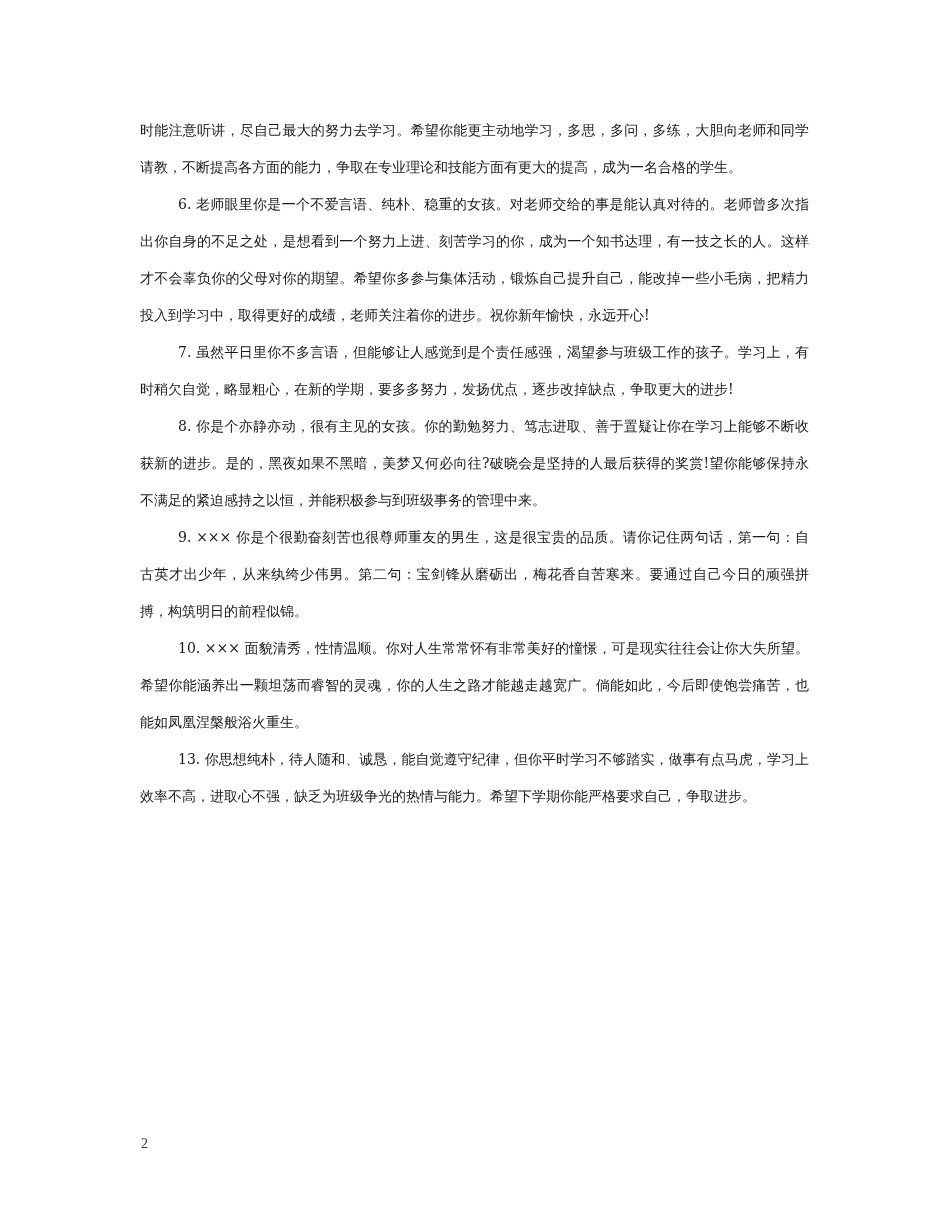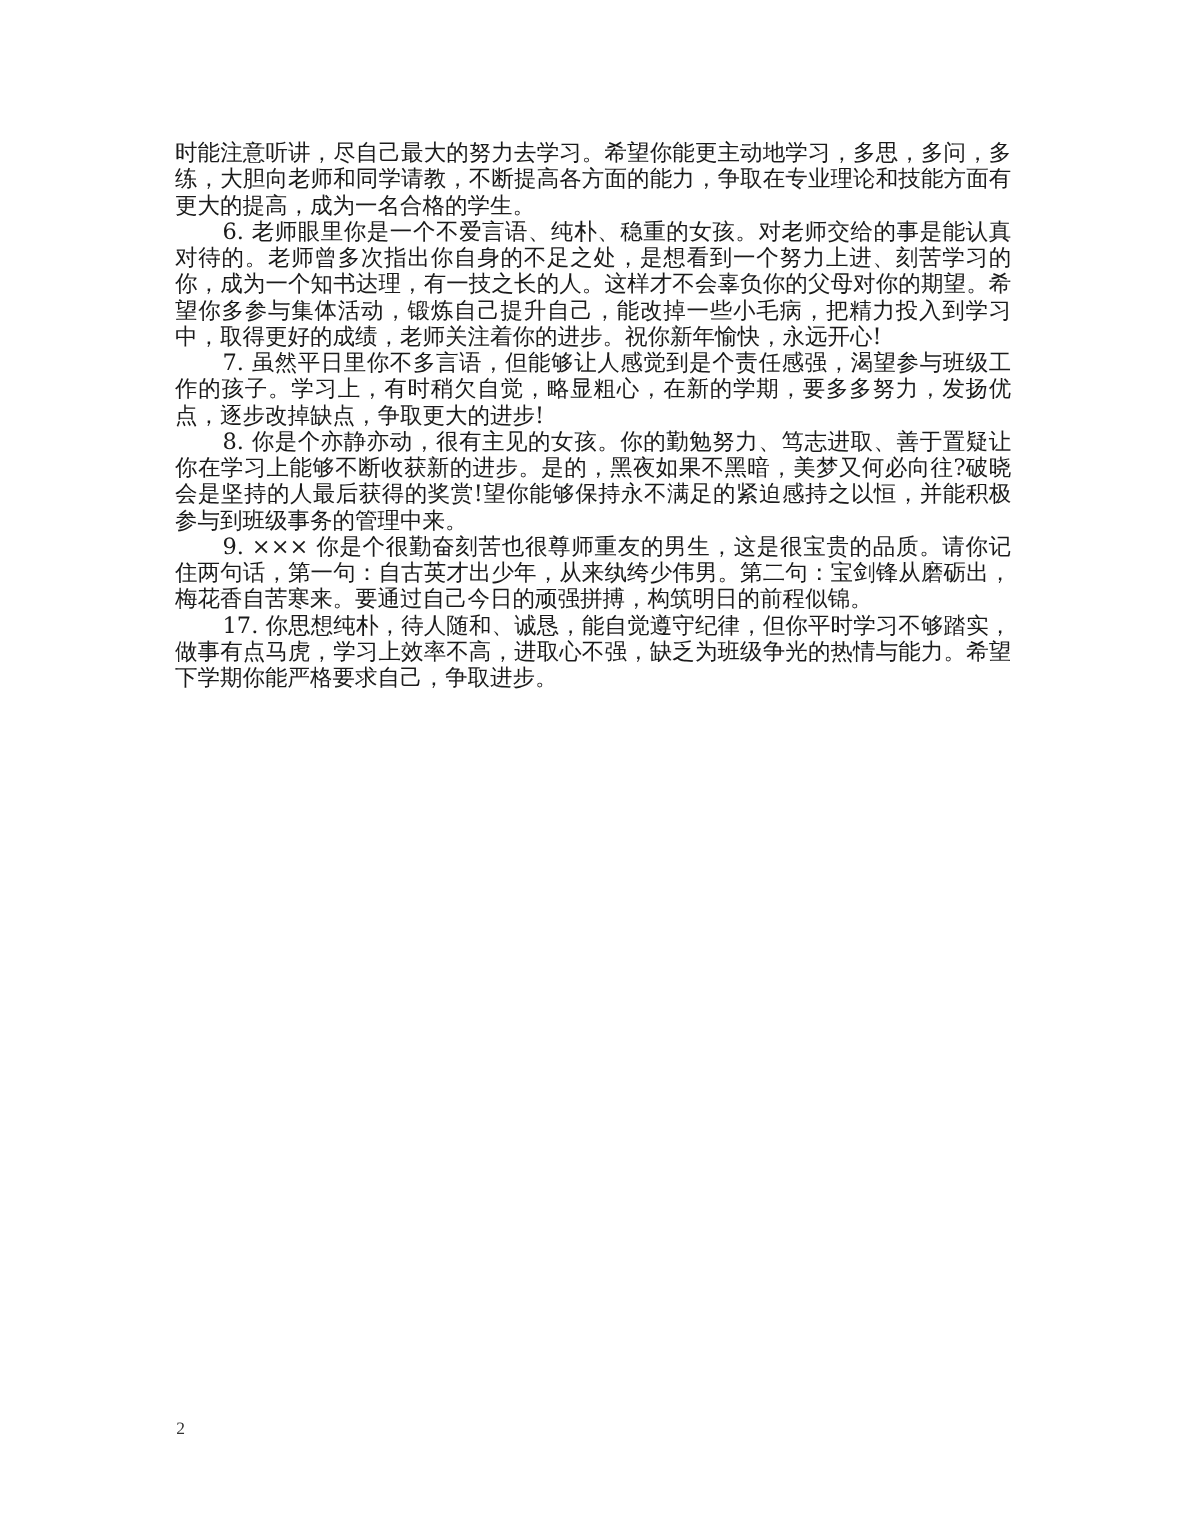--- a/index.html
+++ b/index.html
@@ -24,22 +24,22 @@
       background: #ffffff;
     }
     .content {
       position: absolute;
       left: 140px;
       top: 112px;
       width: 669px;
     }
     .para {
       margin: 0;
-      font-size: 18px;
-      line-height: 21px;
+      font-size: 14px;
+      line-height: 37px;
       text-align: justify;
       text-justify: inter-character;
       text-indent: 38px;
       word-break: break-all;
     }
     .para.cont {
       text-indent: 0;
     }
     .page-number {
       position: absolute;
@@ -53,16 +53,17 @@
 </head>
 <body>
 
 <div class="page">
   <div class="content">
     <p class="para cont">时能注意听讲，尽自己最大的努力去学习。希望你能更主动地学习，多思，多问，多练，大胆向老师和同学请教，不断提高各方面的能力，争取在专业理论和技能方面有更大的提高，成为一名合格的学生。</p>
     <p class="para">6. 老师眼里你是一个不爱言语、纯朴、稳重的女孩。对老师交给的事是能认真对待的。老师曾多次指出你自身的不足之处，是想看到一个努力上进、刻苦学习的你，成为一个知书达理，有一技之长的人。这样才不会辜负你的父母对你的期望。希望你多参与集体活动，锻炼自己提升自己，能改掉一些小毛病，把精力投入到学习中，取得更好的成绩，老师关注着你的进步。祝你新年愉快，永远开心!</p>
     <p class="para">7. 虽然平日里你不多言语，但能够让人感觉到是个责任感强，渴望参与班级工作的孩子。学习上，有时稍欠自觉，略显粗心，在新的学期，要多多努力，发扬优点，逐步改掉缺点，争取更大的进步!</p>
     <p class="para">8. 你是个亦静亦动，很有主见的女孩。你的勤勉努力、笃志进取、善于置疑让你在学习上能够不断收获新的进步。是的，黑夜如果不黑暗，美梦又何必向往?破晓会是坚持的人最后获得的奖赏!望你能够保持永不满足的紧迫感持之以恒，并能积极参与到班级事务的管理中来。</p>
     <p class="para">9. ××× 你是个很勤奋刻苦也很尊师重友的男生，这是很宝贵的品质。请你记住两句话，第一句：自古英才出少年，从来纨绔少伟男。第二句：宝剑锋从磨砺出，梅花香自苦寒来。要通过自己今日的顽强拼搏，构筑明日的前程似锦。</p>
-    <p class="para">17. 你思想纯朴，待人随和、诚恳，能自觉遵守纪律，但你平时学习不够踏实，做事有点马虎，学习上效率不高，进取心不强，缺乏为班级争光的热情与能力。希望下学期你能严格要求自己，争取进步。</p>
+    <p class="para">10. ××× 面貌清秀，性情温顺。你对人生常常怀有非常美好的憧憬，可是现实往往会让你大失所望。希望你能涵养出一颗坦荡而睿智的灵魂，你的人生之路才能越走越宽广。倘能如此，今后即使饱尝痛苦，也能如凤凰涅槃般浴火重生。</p>
+    <p class="para">13. 你思想纯朴，待人随和、诚恳，能自觉遵守纪律，但你平时学习不够踏实，做事有点马虎，学习上效率不高，进取心不强，缺乏为班级争光的热情与能力。希望下学期你能严格要求自己，争取进步。</p>
   </div>
   <div class="page-number">2</div>
 </div>
 
 </body></html>

